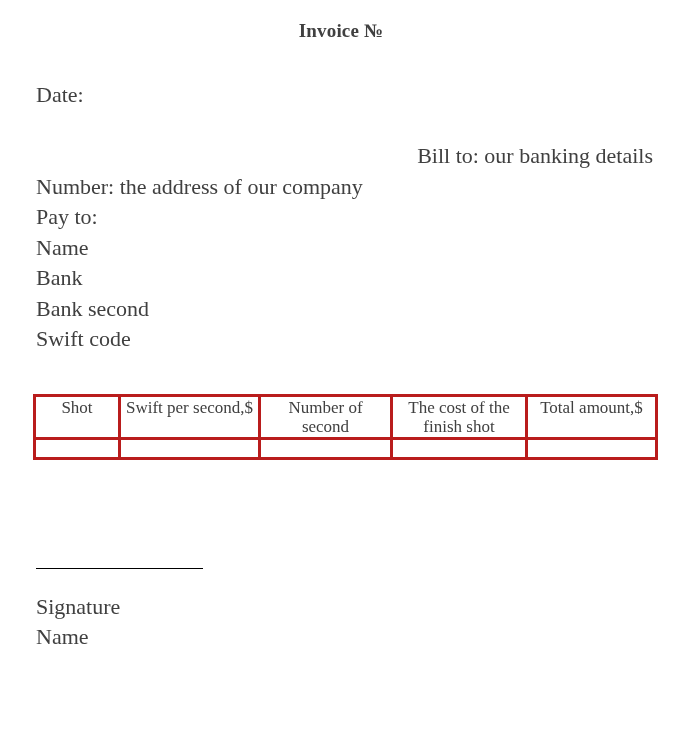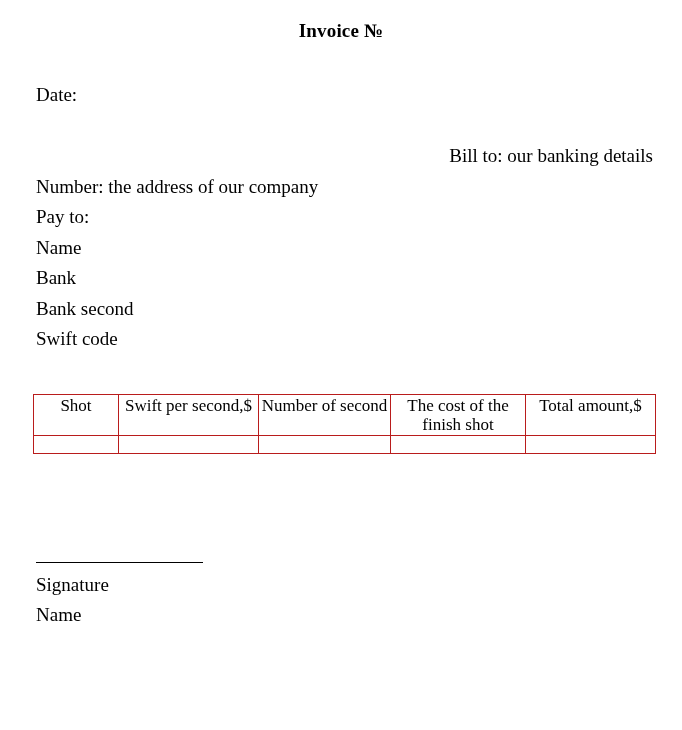--- a/index.html
+++ b/index.html
@@ -5,57 +5,57 @@
   html, body {
     margin: 0;
     padding: 0;
     background: #ffffff;
   }
   .page {
     position: relative;
     width: 682px;
     height: 730px;
     background: #ffffff;
-    color: #000000;
+    color: #404040;
     font-family: "Liberation Serif", "DejaVu Serif", serif;
     box-sizing: border-box;
     overflow: hidden;
   }
   .doc-title {
     padding-top: 19px;
     text-align: center;
     font-size: 19px;
     font-weight: bold;
     line-height: 23px;
     letter-spacing: 0.2px;
   }
   .content {
     margin-left: 36px;
     margin-right: 29px;
   }
   .line {
     margin: 0;
-    font-size: 19px;
+    font-size: 22px;
     line-height: 30.5px;
     white-space: pre;
   }
   .first-line { margin-top: 38px; }
   .gap-before { margin-top: 30.5px; text-align: right; }
 
   table.invoice-table {
     border-collapse: collapse;
     table-layout: fixed;
     width: 622px;
     margin-left: -3px;
     margin-top: 39px;
     font-size: 17px;
   }
   table.invoice-table th,
   table.invoice-table td {
-    border: 1px solid #b91c1c;
+    border: 3px solid #b91c1c;
     font-weight: normal;
     padding: 1px 2px;
     overflow: hidden;
   }
   table.invoice-table th {
     height: 34px;
     text-align: center;
     vertical-align: top;
     line-height: 19px;
   }
@@ -64,21 +64,21 @@
     line-height: 15px;
   }
 
   .signature-line {
     margin-left: 36px;
     margin-top: 108px;
     width: 167px;
     height: 0;
     border-bottom: 1px solid #000000;
   }
-  .sig-block { margin-top: 7px; }
+  .sig-block { margin-top: 23px; }
 </style>
 </head>
 <body>
 
 <div class="page">
 
   <div class="doc-title">Invoice №</div>
 
   <div class="content">
     <p class="line first-line">Date:</p>

